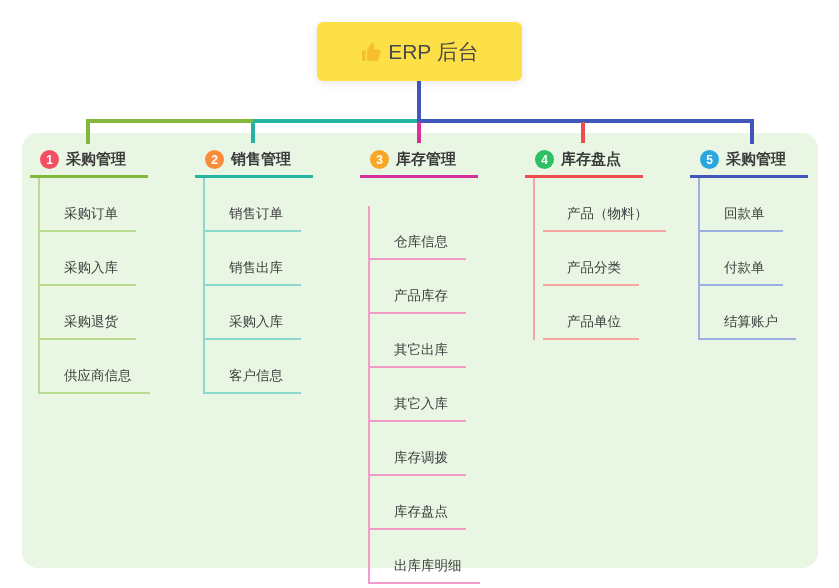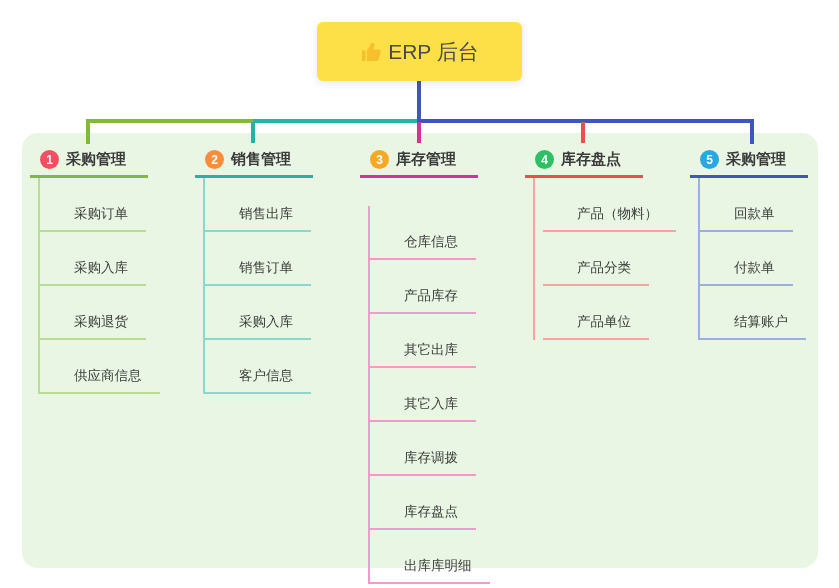--- a/index.html
+++ b/index.html
@@ -53,21 +53,21 @@
   .b1 .badge{background:var(--g1);} .b2 .badge{background:var(--g2);}
   .b3 .badge{background:var(--g3);} .b4 .badge{background:var(--g4);}
   .b5 .badge{background:var(--g5);}
   .branch-children{margin-left:8px;border-left:2px solid;width:fit-content;}
   .b1 .branch-children{border-color:var(--l1);} .b2 .branch-children{border-color:var(--l2);}
   .b3 .branch-children{border-color:var(--l3);margin-top:28px;} .b4 .branch-children{border-color:var(--l4);}
   .b5 .branch-children{border-color:var(--l5);font-family:Liberation Serif, serif;}
   .child-row{height:54px;display:flex;align-items:flex-end;}
   .child{
     border-bottom:2px solid;
-    padding:0 18px 7px 34px;font-size:13.5px;color:#3c3c3c;white-space:nowrap;
+    padding:0 18px 7px 24px;font-size:13.5px;color:#3c3c3c;white-space:nowrap;
   }
   .b1 .child{border-color:var(--l1);} .b2 .child{border-color:var(--l2);}
   .b3 .child{border-color:var(--l3);} .b4 .child{border-color:var(--l4);margin-left:8px;}
   .b5 .child{border-color:var(--l5);}
 </style>
 </head>
 <body>
 
 <div class="panel"></div>
 
@@ -112,24 +112,24 @@
   </div>
 </div>
 
 <div class="branch b2">
   <div class="branch-header">
     <span class="badge">2</span>
     <span>销售管理</span>
   </div>
   <div class="branch-children">
     <div class="child-row">
+        <div class="child">销售订单</div>
+      </div>
+    <div class="child-row">
         <div class="child">销售出库</div>
-      </div>
-    <div class="child-row">
-        <div class="child">销售订单</div>
       </div>
     <div class="child-row">
         <div class="child">采购入库</div>
       </div>
     <div class="child-row">
         <div class="child">客户信息</div>
       </div>
   </div>
 </div>
 

